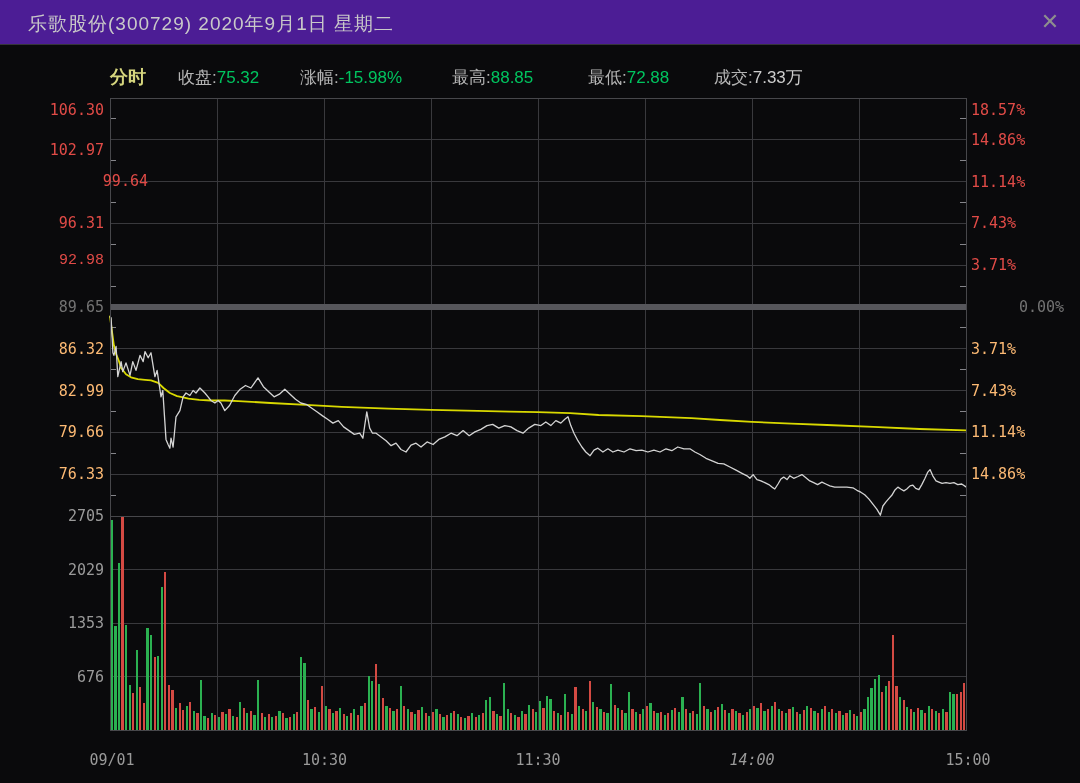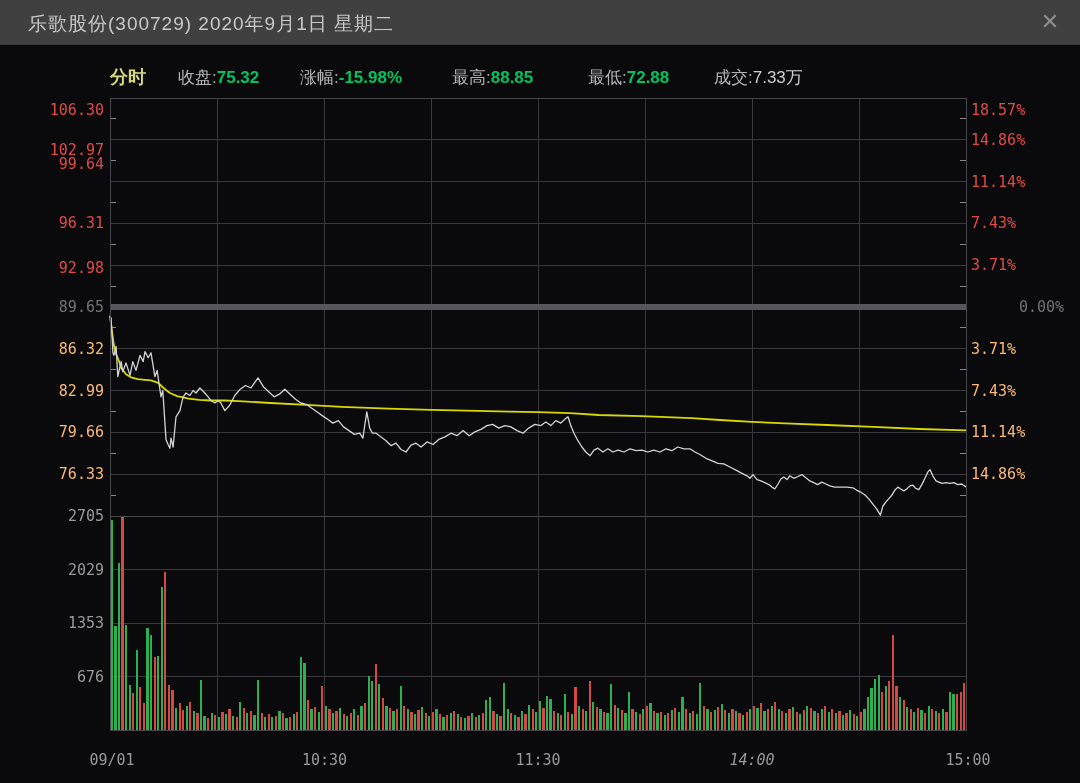--- a/index.html
+++ b/index.html
@@ -1,27 +1,27 @@
 <!DOCTYPE html>
 <html><head>
 <meta charset="utf-8">
 <style>
   html,body{margin:0;padding:0;background:#000;}
   #stage{position:relative;width:1080px;height:783px;background:#0a0a0c;overflow:hidden;
          font-family:"Liberation Sans",sans-serif;}
-  #titlebar{position:absolute;left:0;top:0;width:1080px;height:44px;background:#404040;
+  #titlebar{position:absolute;left:0;top:0;width:1080px;height:44px;background:#4c1d95;
             border-bottom:1px solid #36363a;}
   #window-title{position:absolute;left:28px;top:11px;font-size:19px;color:#c9c9c9;letter-spacing:1px;}
   #close-btn{position:absolute;right:16px;top:8px;width:28px;height:28px;color:#8e8e8e;
              font-size:22px;line-height:28px;text-align:center;cursor:pointer;}
   #infobar{position:absolute;left:0;top:63px;width:1080px;height:28px;font-size:17px;}
   #mode-label{position:absolute;left:110px;top:2px;color:#d6d67e;font-weight:bold;font-size:18px;}
   .stat{position:absolute;top:3px;white-space:nowrap;}
   .stat .lbl{color:#b4b4b4;}
-  .stat .val-down{color:#00c45f;font-weight:bold;}
+  .stat .val-down{color:#00c45f;}
   .stat .val-plain{color:#cdcdcd;}
   #chart-svg{position:absolute;left:0;top:0;}
   .axlabel{position:absolute;font-family:"DejaVu Sans Mono","Liberation Mono",monospace;
            font-size:15px;line-height:16px;transform:translateY(-50%);white-space:nowrap;}
   .axlabel.leftcol{left:0;width:104px;text-align:right;}
   .axlabel.rightcol{left:971px;text-align:left;}
   .xlabel{position:absolute;top:751px;font-family:"DejaVu Sans Mono","Liberation Mono",monospace;
           font-size:15px;color:#9a9a9a;transform:translateX(-50%);white-space:nowrap;}
   .tone-up{color:#e14b47;} .tone-down{color:#fdba74;} .tone-flat{color:#737373;}
   .tone-dim{color:#9a9a9a;}
@@ -327,23 +327,23 @@
       <polyline points="110.0,316.4 111.8,330.2 113.9,345.3 116.1,354.1 118.9,361.0 121.1,367.9 126.0,374.2 131.0,377.3 137.8,379.2 145.0,379.8 151.0,380.4 158.2,382.9 163.5,388.0 169.9,393.0 177.1,396.1 183.1,397.4 188.5,398.6 199.2,399.9 210.9,400.5 224.8,400.5 238.4,401.1 270.5,403.0 306.2,404.9 341.8,406.8 388.2,408.7 431.0,409.9 477.4,410.8 509.5,411.6 538.0,412.1 570.1,413.1 598.6,415.0 641.4,416.2 691.4,418.1 719.9,420.0 752.0,421.9 791.2,423.7 826.9,425.0 873.3,426.9 919.6,429.0 966.0,430.4" fill="none" stroke="#d9d900" stroke-width="1.8" stroke-linejoin="round" stroke-linecap="round"></polyline>
       <polyline points="110.0,317.0 111.1,317.7 112.9,352.8 113.9,355.3 116.1,346.5 117.8,376.7 121.1,361.6 122.8,371.6 126.0,362.9 130.0,375.4 132.8,361.6 136.0,370.4 140.0,355.3 143.2,361.6 145.0,351.6 148.2,357.8 151.0,352.8 154.9,376.7 157.1,370.4 161.0,396.8 162.8,390.5 166.0,439.4 168.1,444.5 169.9,448.2 171.0,438.2 173.1,447.0 176.0,416.8 179.9,410.6 183.1,396.8 186.0,393.0 189.9,395.5 193.1,390.5 196.0,393.0 199.9,388.0 204.9,393.0 208.1,396.8 210.9,400.5 214.9,403.0 218.1,400.5 220.9,403.0 224.8,410.6 229.5,405.5 234.8,395.5 240.2,389.2 245.5,385.5 250.9,388.0 258.0,377.9 263.4,386.7 268.7,391.7 274.1,396.8 279.4,394.2 284.8,389.2 290.1,394.2 295.5,399.3 300.8,403.0 306.2,404.3 311.5,408.0 316.9,411.8 322.2,415.6 327.6,419.3 332.9,423.1 338.3,420.6 343.6,426.9 349.0,430.6 354.3,434.4 359.7,433.2 362.9,438.2 364.7,425.6 366.8,411.8 369.7,428.1 372.5,433.2 376.1,433.2 381.1,436.9 386.1,440.7 391.1,445.7 396.0,443.2 401.0,449.5 406.0,452.0 411.0,445.1 416.0,443.2 421.0,447.0 427.1,441.9 433.1,444.5 438.8,439.4 444.9,436.9 451.0,433.2 457.0,435.7 463.1,430.6 469.2,435.7 474.9,431.9 480.9,429.4 487.0,425.6 492.7,424.4 498.8,428.1 504.8,425.6 510.9,426.9 517.0,430.6 523.0,433.2 528.7,428.1 534.8,424.4 540.9,425.6 545.8,421.9 550.8,425.6 555.8,420.6 560.8,423.1 564.8,419.3 568.0,416.8 570.8,425.6 574.0,433.2 577.9,440.7 581.9,447.0 585.8,452.0 590.1,455.7 594.0,450.1 597.9,448.2 602.9,452.0 607.9,448.8 612.9,452.0 617.9,450.1 624.0,452.0 630.0,448.8 636.1,450.7 641.8,450.1 647.9,452.0 653.9,450.1 660.0,452.0 666.0,448.8 671.8,450.7 677.8,447.0 683.9,448.8 689.9,448.8 694.9,452.0 699.9,454.5 706.0,458.3 712.1,460.8 718.1,463.3 723.8,463.9 729.9,467.0 736.0,470.2 742.0,473.3 747.0,475.8 749.9,478.3 753.1,474.6 757.0,479.6 760.9,480.9 764.8,482.7 768.8,484.6 772.0,487.1 774.8,489.0 778.0,484.0 780.9,479.0 783.7,477.1 787.0,479.6 789.8,475.8 793.7,478.3 798.0,476.5 801.9,474.6 805.9,477.7 809.8,480.9 813.7,482.7 817.6,484.6 821.9,482.1 825.8,484.0 829.8,485.9 834.7,487.1 840.8,487.1 846.9,487.1 852.9,487.8 856.9,490.3 860.8,492.2 864.7,494.7 869.0,499.1 872.9,504.1 876.8,509.1 880.4,515.2 882.9,506.0 885.8,502.2 889.0,498.4 891.8,495.3 894.7,490.3 897.9,487.1 900.7,489.0 903.9,490.9 906.8,489.0 910.0,485.9 912.9,485.2 915.7,488.4 918.9,489.6 921.8,484.6 925.0,478.3 927.8,472.1 930.0,469.6 932.8,475.8 936.0,480.9 938.9,482.1 942.1,483.4 946.0,482.7 950.0,483.4 953.9,482.7 957.8,484.6 961.7,484.0 966.0,486.9" fill="none" stroke="#d4d4d4" stroke-width="1.3" stroke-linejoin="round" stroke-linecap="round"></polyline>
       <g shape-rendering="crispEdges">
         <rect x="110" y="98" width="856" height="632" fill="none" stroke="#47474b" stroke-width="1"></rect>
         <line x1="110" y1="516" x2="966" y2="516" stroke="#47474b" stroke-width="1"></line>
       </g>
     </svg>
   <div id="labels-layer">
       <div class="axlabel leftcol tone-up" style="top: 110px;">106.30</div>
       <div class="axlabel leftcol tone-up" style="top: 150px;">102.97</div>
-      <div class="axlabel leftcol tone-up" style="top: 164px;">99.64</div>
+      <div class="axlabel leftcol tone-up" style="top: 181px; padding-left: 44px;">99.64</div>
       <div class="axlabel leftcol tone-up" style="top: 223.4px;">96.31</div>
-      <div class="axlabel leftcol tone-up" style="top: 268px;">92.98</div>
+      <div class="axlabel leftcol tone-up" style="top: 261px; font-family: Liberation Mono, monospace;">92.98</div>
       <div class="axlabel leftcol tone-flat" style="top: 307px;">89.65</div>
       <div class="axlabel leftcol tone-down" style="top: 348.8px;">86.32</div>
       <div class="axlabel leftcol tone-down" style="top: 390.6px;">82.99</div>
       <div class="axlabel leftcol tone-down" style="top: 432.4px;">79.66</div>
       <div class="axlabel leftcol tone-down" style="top: 474.2px;">76.33</div>
       <div class="axlabel rightcol tone-up" style="top: 110px;">18.57%</div>
       <div class="axlabel rightcol tone-up" style="top: 139.8px;">14.86%</div>
       <div class="axlabel rightcol tone-up" style="top: 181.6px;">11.14%</div>
       <div class="axlabel rightcol tone-up" style="top: 223.4px;">7.43%</div>
       <div class="axlabel rightcol tone-up" style="top: 265.2px;">3.71%</div>

